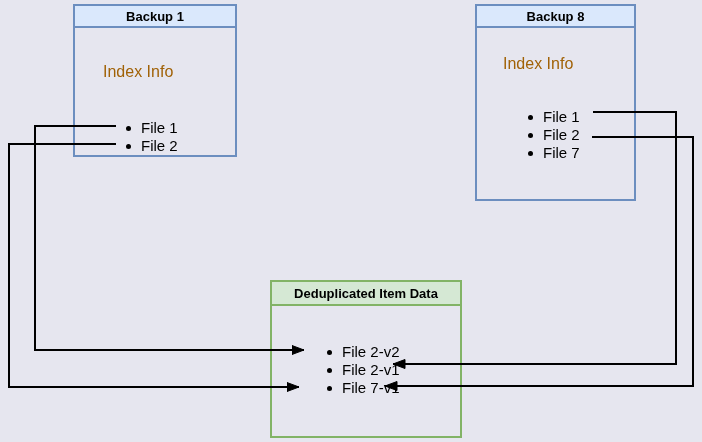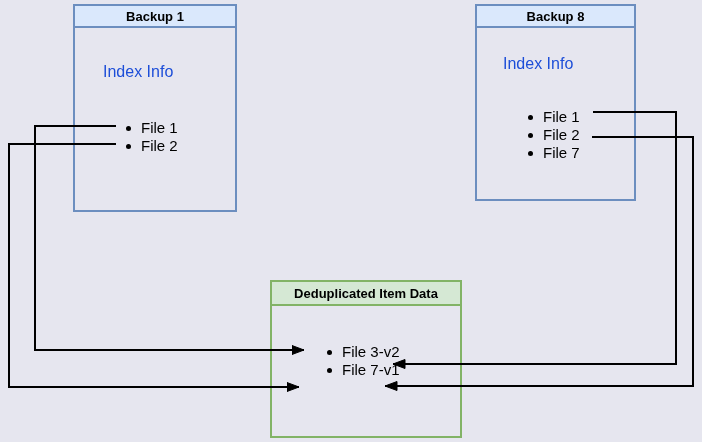--- a/index.html
+++ b/index.html
@@ -27,21 +27,21 @@
     font-size:13px;
     color:#000;
     border-bottom:2px solid;
     box-sizing:border-box;
   }
   .blue .box-title{background:#dae8fc;border-color:#6c8ebf;height:22px;}
   .green .box-title{background:#d5e8d4;border-color:#82b366;height:24px;}
   .subtitle{
     position:absolute;
     font-size:16px;
-    color:#1d4ed8;
+    color:#a16207;
     line-height:20px;
     white-space:nowrap;
   }
   .filelist{
     position:absolute;
     margin:0;padding:0;
     list-style:none;
   }
   .filelist li{
     position:relative;
@@ -69,21 +69,21 @@
     fill:none;
     stroke:#000;
     stroke-width:2;
   }
 </style>
 </head>
 <body>
 
 <div class="stage">
 
-  <section class="box blue" style="left:73px;top:4px;width:164px;height:208px;">
+  <section class="box blue" style="left:73px;top:4px;width:164px;height:153px;">
     <header class="box-title">Backup 1</header>
     <div class="subtitle" style="left:28px;top:56px;">Index Info</div>
     <ul class="filelist" style="left:51px;top:113px;">
       <li>File 1</li>
       <li>File 2</li>
     </ul>
   </section>
 
   <section class="box blue" style="left:475px;top:4px;width:161px;height:197px;">
     <header class="box-title">Backup 8</header>
@@ -91,21 +91,22 @@
     <ul class="filelist" style="left:51px;top:102px;">
       <li>File 1</li>
       <li>File 2</li>
       <li>File 7</li>
     </ul>
   </section>
 
   <section class="box green" style="left:270px;top:280px;width:192px;height:158px;">
     <header class="box-title">Deduplicated Item Data</header>
     <ul class="filelist" style="left:55px;top:61px;">
-      <li>File 3-v2</li>
+      <li>File 2-v2</li>
+      <li>File 2-v1</li>
       <li>File 7-v1</li>
     </ul>
   </section>
 
   <svg class="arrows" viewBox="0 0 702 442">
     <defs>
       <marker id="arrowhead" markerUnits="userSpaceOnUse" markerWidth="14" markerHeight="10" refX="12.5" refY="5" orient="auto">
         <path d="M0.5,0.5 L12.5,5 L0.5,9.5 Z" fill="#000" stroke="#000"></path>
       </marker>
     </defs>

